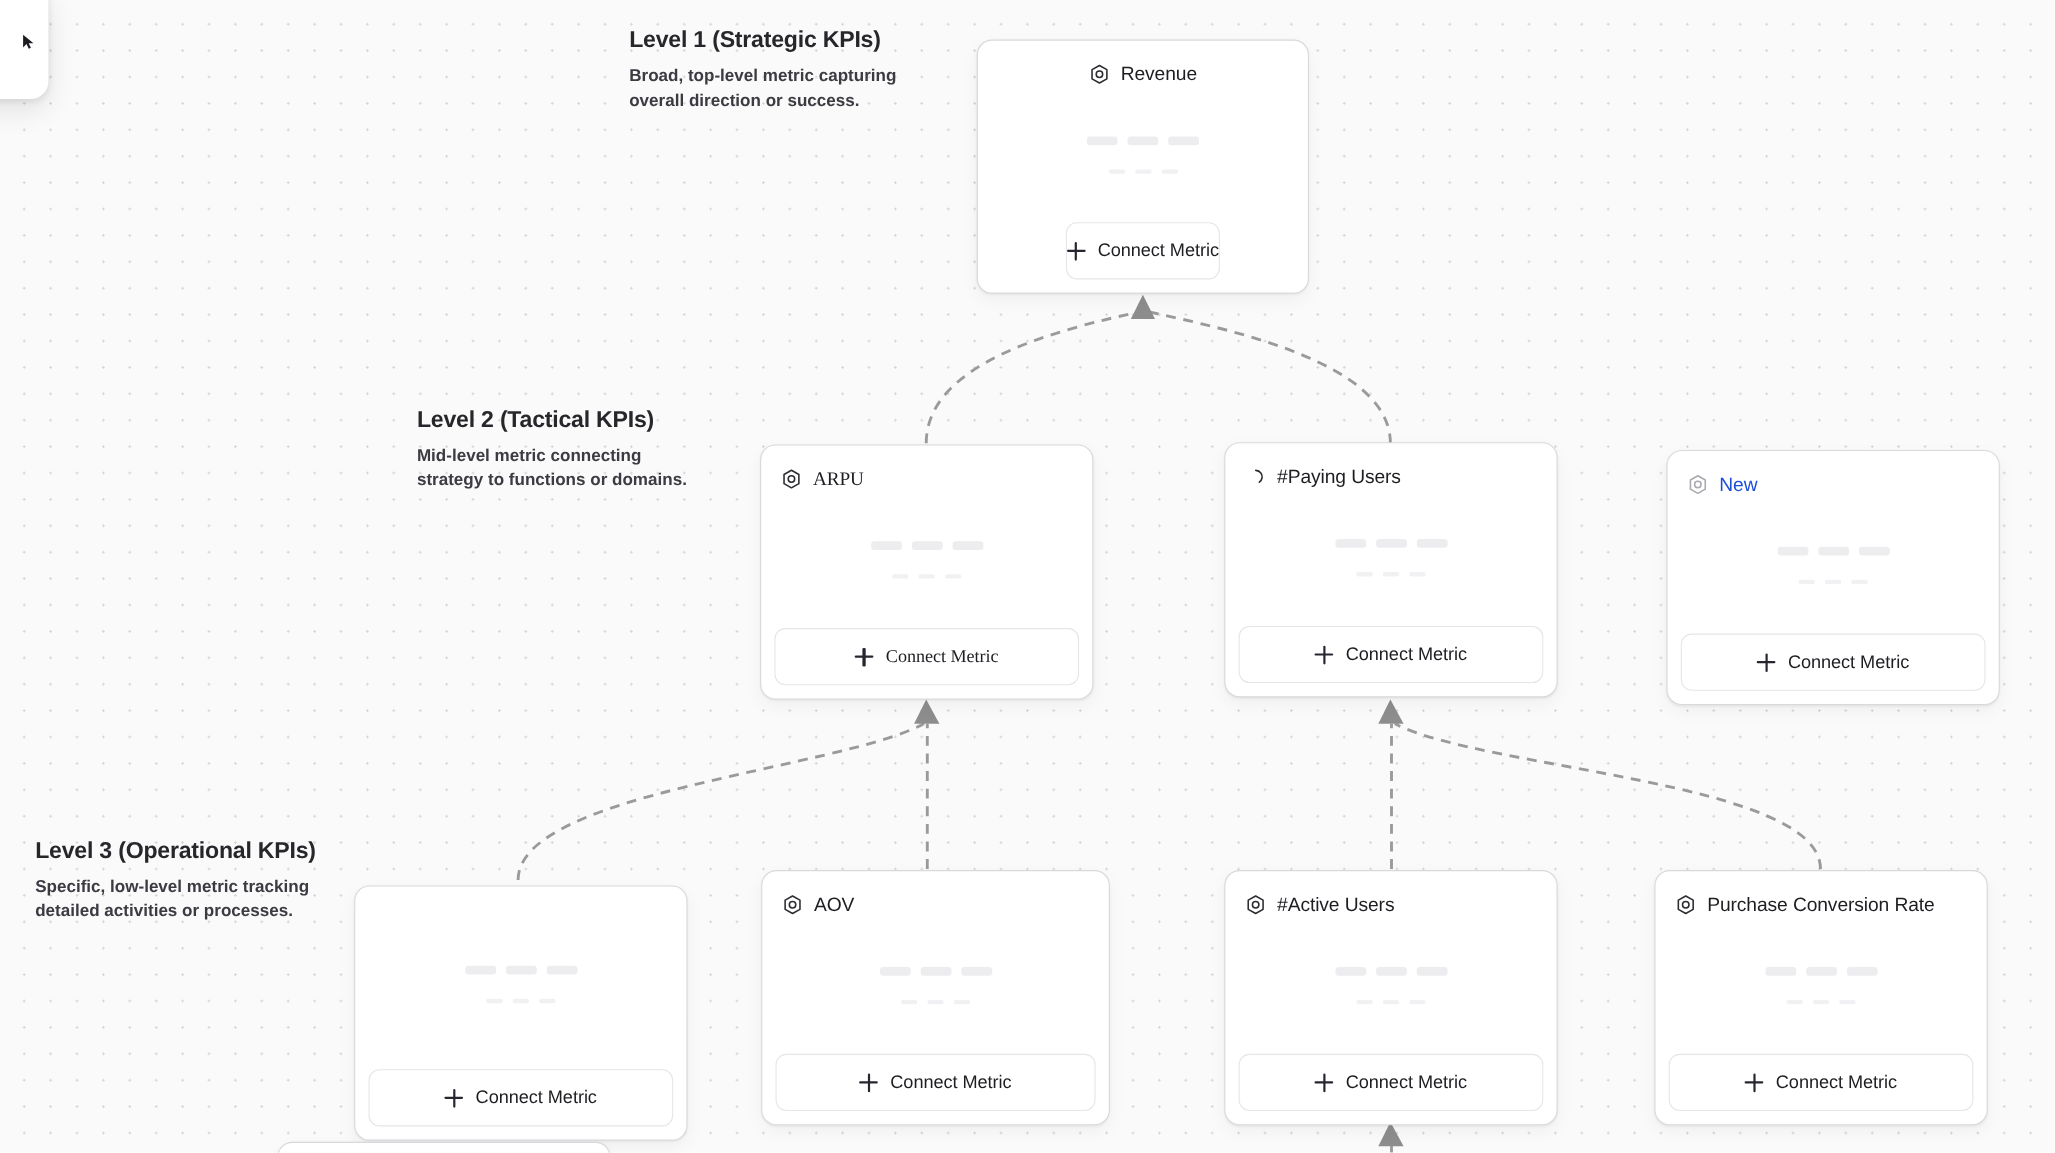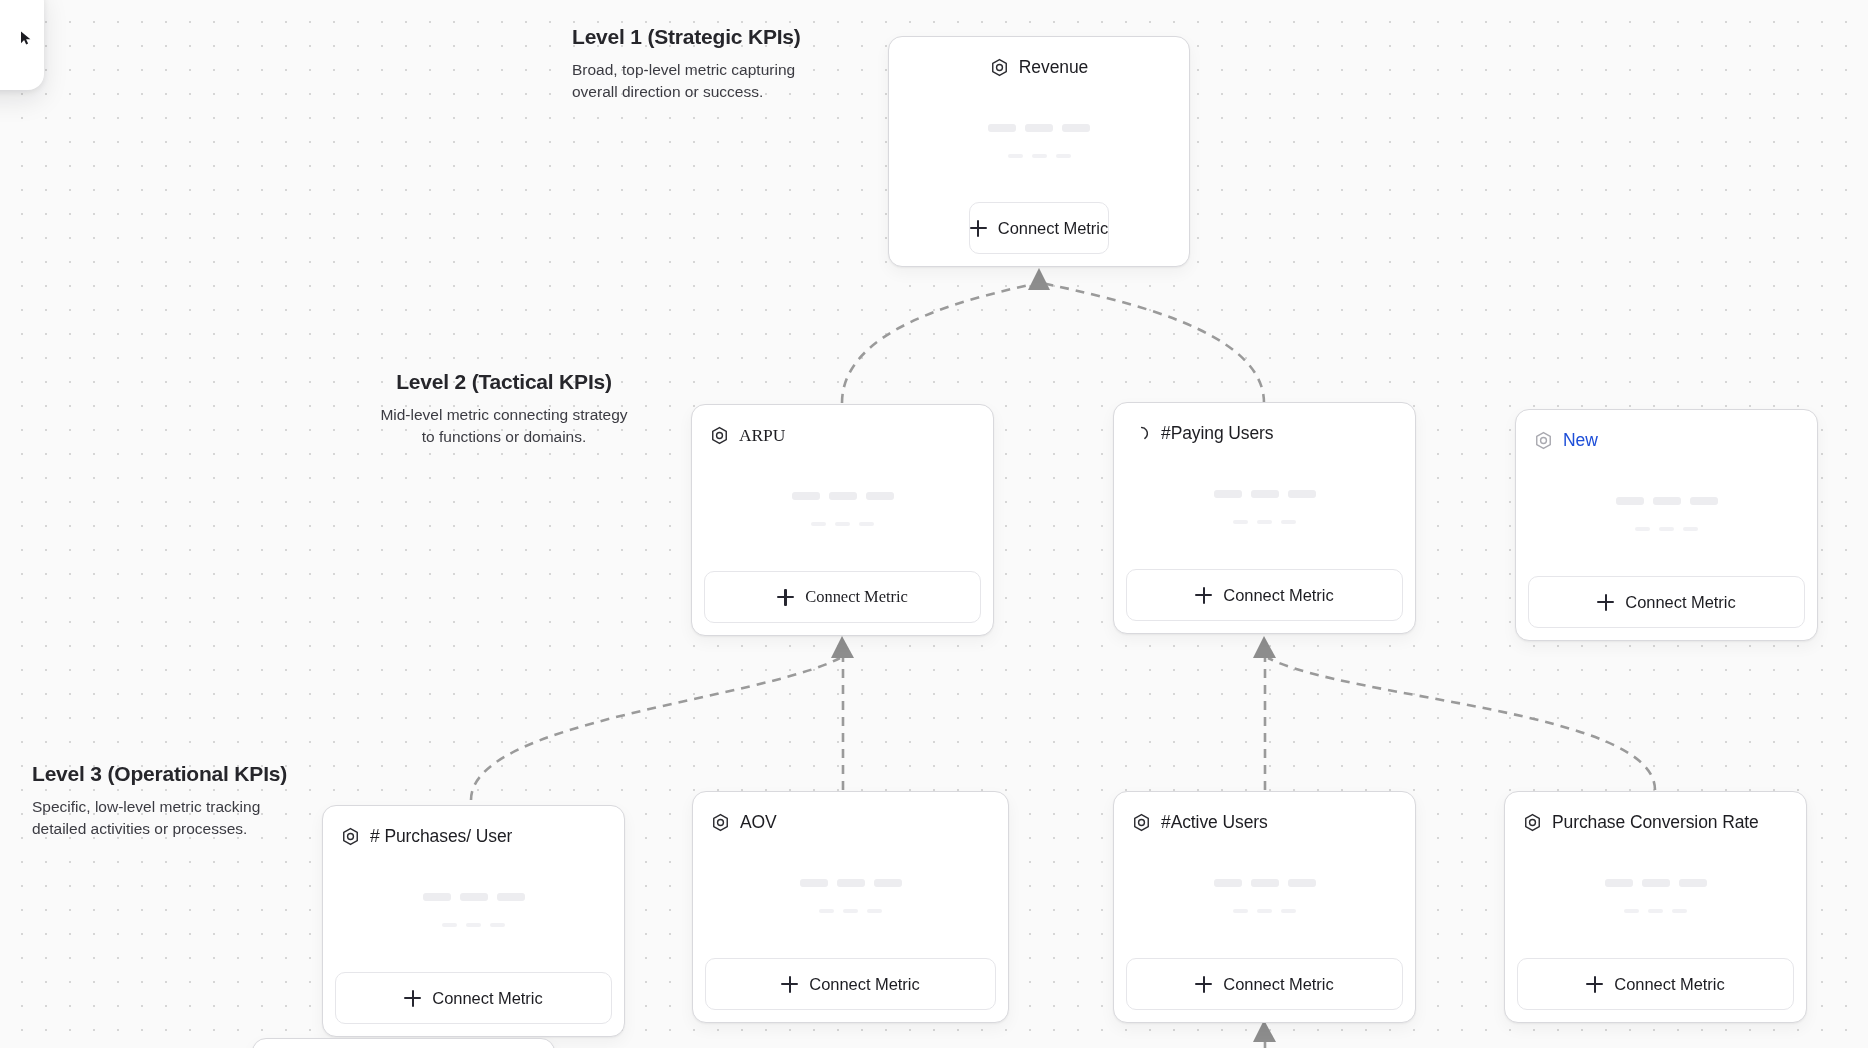--- a/index.html
+++ b/index.html
@@ -50,21 +50,21 @@
     font-weight: 700;
     color: #26262b;
     letter-spacing: -0.2px;
     white-space: nowrap;
   }
   .level-desc {
     margin-top: 10px;
     font-size: 15.5px;
     line-height: 1.44;
     color: #3b3b42;
-    font-weight: 400;
+    font-weight: 700;
   }
 
   
   .card {
     position: absolute;
     background: #ffffff;
     border: 1.3px solid #d9d9dd;
     border-radius: 14px;
     box-shadow: 0 1px 2px rgba(16,17,26,0.05),
                 0 6px 16px rgba(16,17,26,0.045);
@@ -216,21 +216,21 @@
         <path d="M3 1.5 L3 13.2 L6.1 10.1 L8.2 14.4 L10.1 13.4 L8.1 9.3 L12.4 9.3 Z" fill="currentColor"></path>
       </svg>
     </span>
   </div>
 
   <div class="level-label" style="left:572px; top:25px; width:250px;">
     <div class="level-title">Level 1 (Strategic KPIs)</div>
     <div class="level-desc">Broad, top-level metric capturing overall direction or success.</div>
   </div>
 
-  <div class="level-label" style="left:379px; top:370px; width:250px;text-align:center;">
+  <div class="level-label" style="left:379px; top:370px; width:250px;">
     <div class="level-title">Level 2 (Tactical KPIs)</div>
     <div class="level-desc">Mid-level metric connecting strategy to functions or domains.</div>
   </div>
 
   <div class="level-label" style="left:32px; top:762px; width:262px;">
     <div class="level-title">Level 3 (Operational KPIs)</div>
     <div class="level-desc">Specific, low-level metric tracking detailed activities or processes.</div>
   </div>
 
   <div class="card" style="left:888px; top:36px; width:302px; height:231px;align-items:center;">
@@ -338,29 +338,20 @@
         <span class="skel"></span>
       </div>
     </div>
     <div class="connect-btn">
       <span class="connect-plus"></span>
       <span class="connect-label">Connect Metric</span>
     </div>
   </div>
 
   <div class="card" style="left:322px; top:805px; width:303px; height:232px;">
-    <div class="card-header">
-      <span class="card-icon">
-        <svg viewBox="0 0 20 20" aria-hidden="true">
-          <path d="M10 1.6 L17.1 5.6 L17.1 14.4 L10 18.4 L2.9 14.4 L2.9 5.6 Z" fill="none" stroke="currentColor" stroke-width="1.5" stroke-linejoin="round"></path>
-          <circle cx="10" cy="10" r="3.1" fill="none" stroke="currentColor" stroke-width="1.5"></circle>
-        </svg>
-      </span>
-      <span class="card-title"># Purchases/ User</span>
-    </div>
     <div class="card-body">
       <div class="skel-row primary">
         <span class="skel"></span>
         <span class="skel"></span>
         <span class="skel"></span>
       </div>
       <div class="skel-row secondary">
         <span class="skel"></span>
         <span class="skel"></span>
         <span class="skel"></span>

